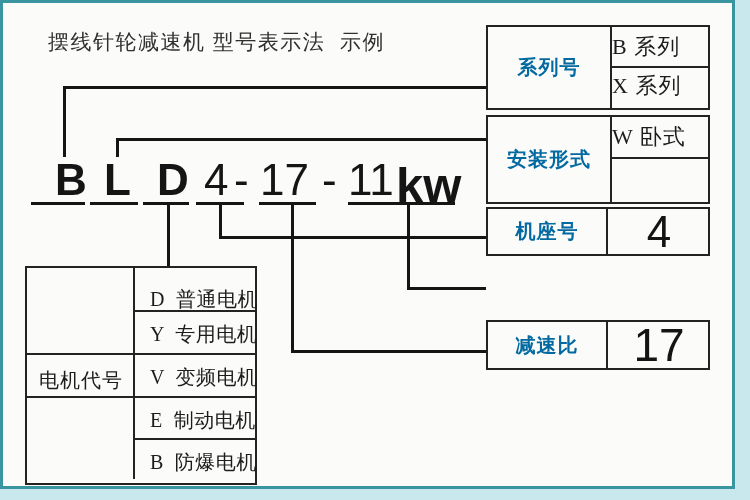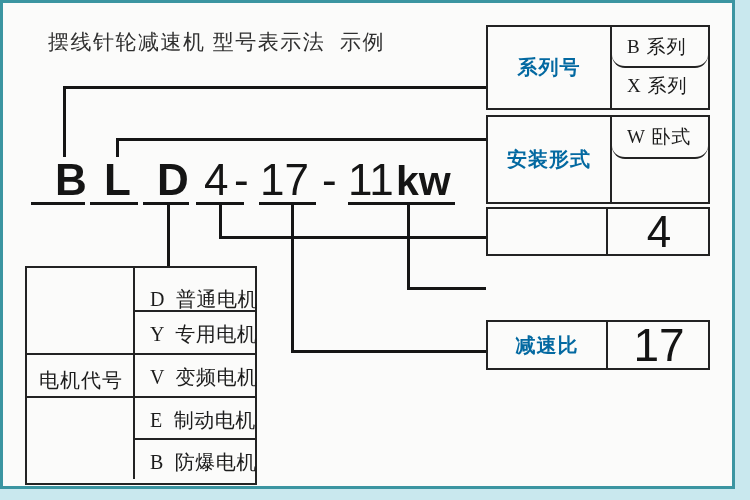--- a/index.html
+++ b/index.html
@@ -21,40 +21,39 @@
     font-size:21px;color:#2f2f2f;letter-spacing:1.5px;
     white-space:pre;
   }
   
   .seg{
     position:absolute;top:155px;
     font-size:44px;line-height:1;color:#151515;
     white-space:pre;
   }
   .seg.bold{font-weight:bold;}
-  .seg.kw{font-size:41px;top:158px;text-align:center;}
+  .seg.kw{font-size:49px;top:158px;text-align:center;}
   
   .ln{position:absolute;background:#151515;}
   
   .lbox{
     position:absolute;left:483px;width:220px;
     border:2px solid #232323;background:#fbfbfa;
   }
   .lbox .lbl{
     position:absolute;left:0;top:0;bottom:0;
     display:flex;align-items:center;justify-content:center;
     font-size:20px;font-weight:bold;color:#0369a1;letter-spacing:1px;
   }
   .lbox .vdiv{position:absolute;top:0;bottom:0;width:2px;background:#232323;}
   .opt{
     position:absolute;left:0;right:0;
     display:flex;align-items:center;
-    padding-left:15px;
     font-family:"Liberation Serif","DejaVu Serif",serif;
-    font-size:19px;color:#1c1c1c;letter-spacing:1px;white-space:pre;border-radius:13px;
+    font-size:22px;color:#1c1c1c;letter-spacing:1px;white-space:pre;
   }
   .opt.b{border-bottom:2px solid #232323;}
   .val{
     position:absolute;right:0;top:0;bottom:0;
     display:flex;align-items:center;justify-content:center;
     color:#141414;line-height:1;
   }
   
   .mtable{
     position:absolute;left:22px;top:263px;width:228px;height:215px;
@@ -117,20 +116,21 @@
       <div class="opt" style="left:124px;top:41px;height:36px">X 系列</div>
     </div>
 
     <div class="lbox" style="top:112px;height:85px">
       <div class="lbl" style="width:122px">安装形式</div>
       <div class="vdiv" style="left:122px"></div>
       <div class="opt b" style="left:124px;top:0;height:40px">W 卧式</div>
     </div>
 
     <div class="lbox" style="top:204px;height:45px">
+      <div class="lbl" style="width:118px">机座号</div>
       <div class="vdiv" style="left:118px"></div>
       <div class="val" style="width:98px;font-size:44px">4</div>
     </div>
 
 
     <div class="lbox" style="top:317px;height:46px">
       <div class="lbl" style="width:118px">减速比</div>
       <div class="vdiv" style="left:118px"></div>
       <div class="val" style="width:98px;font-size:46px">17</div>
     </div>

